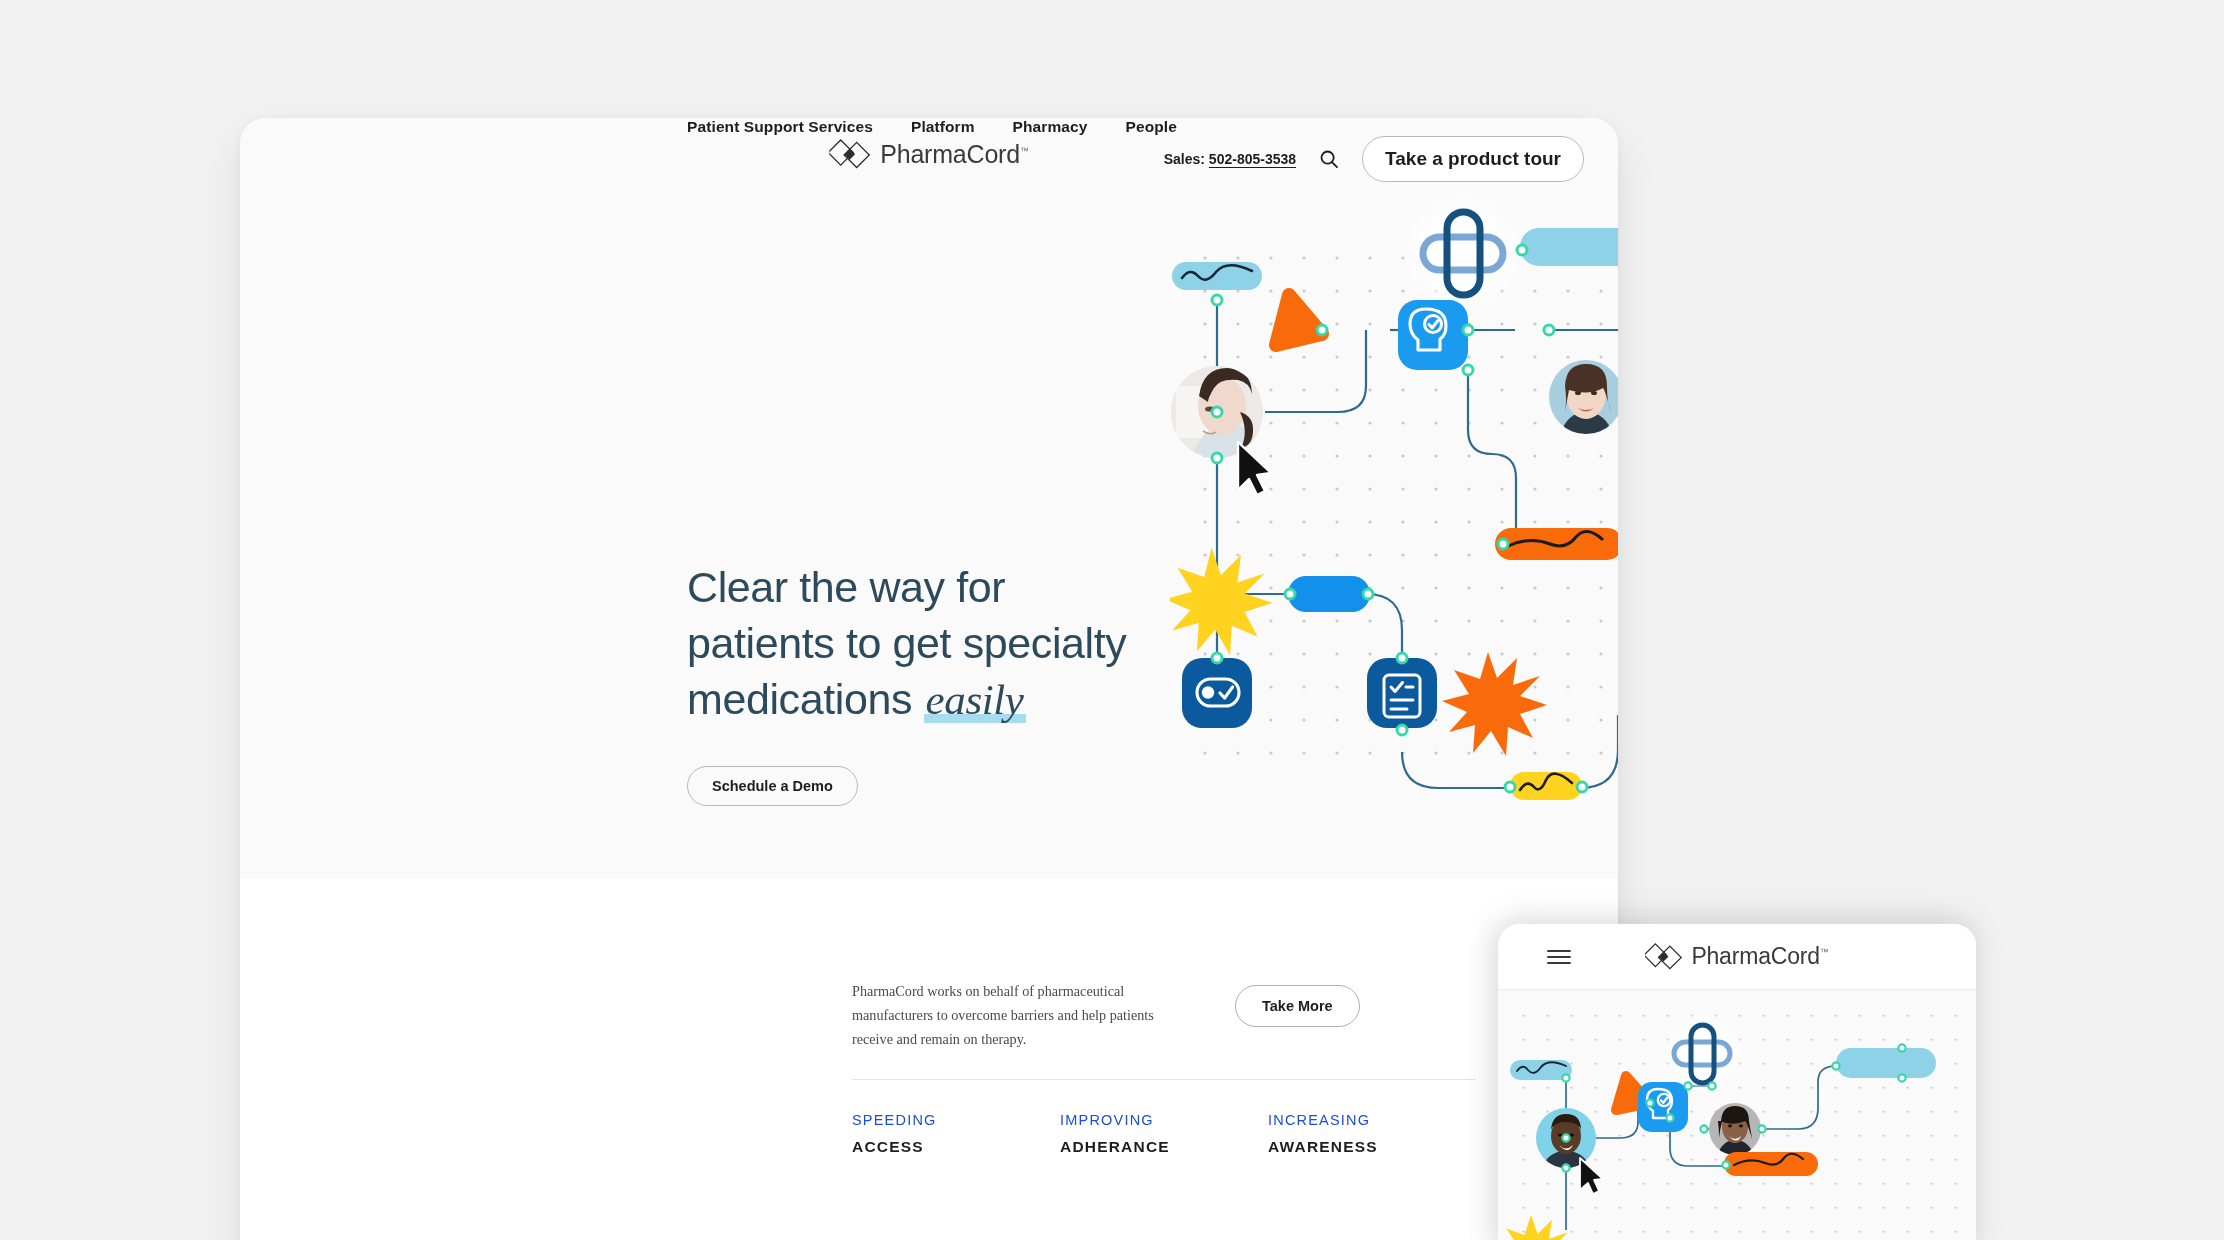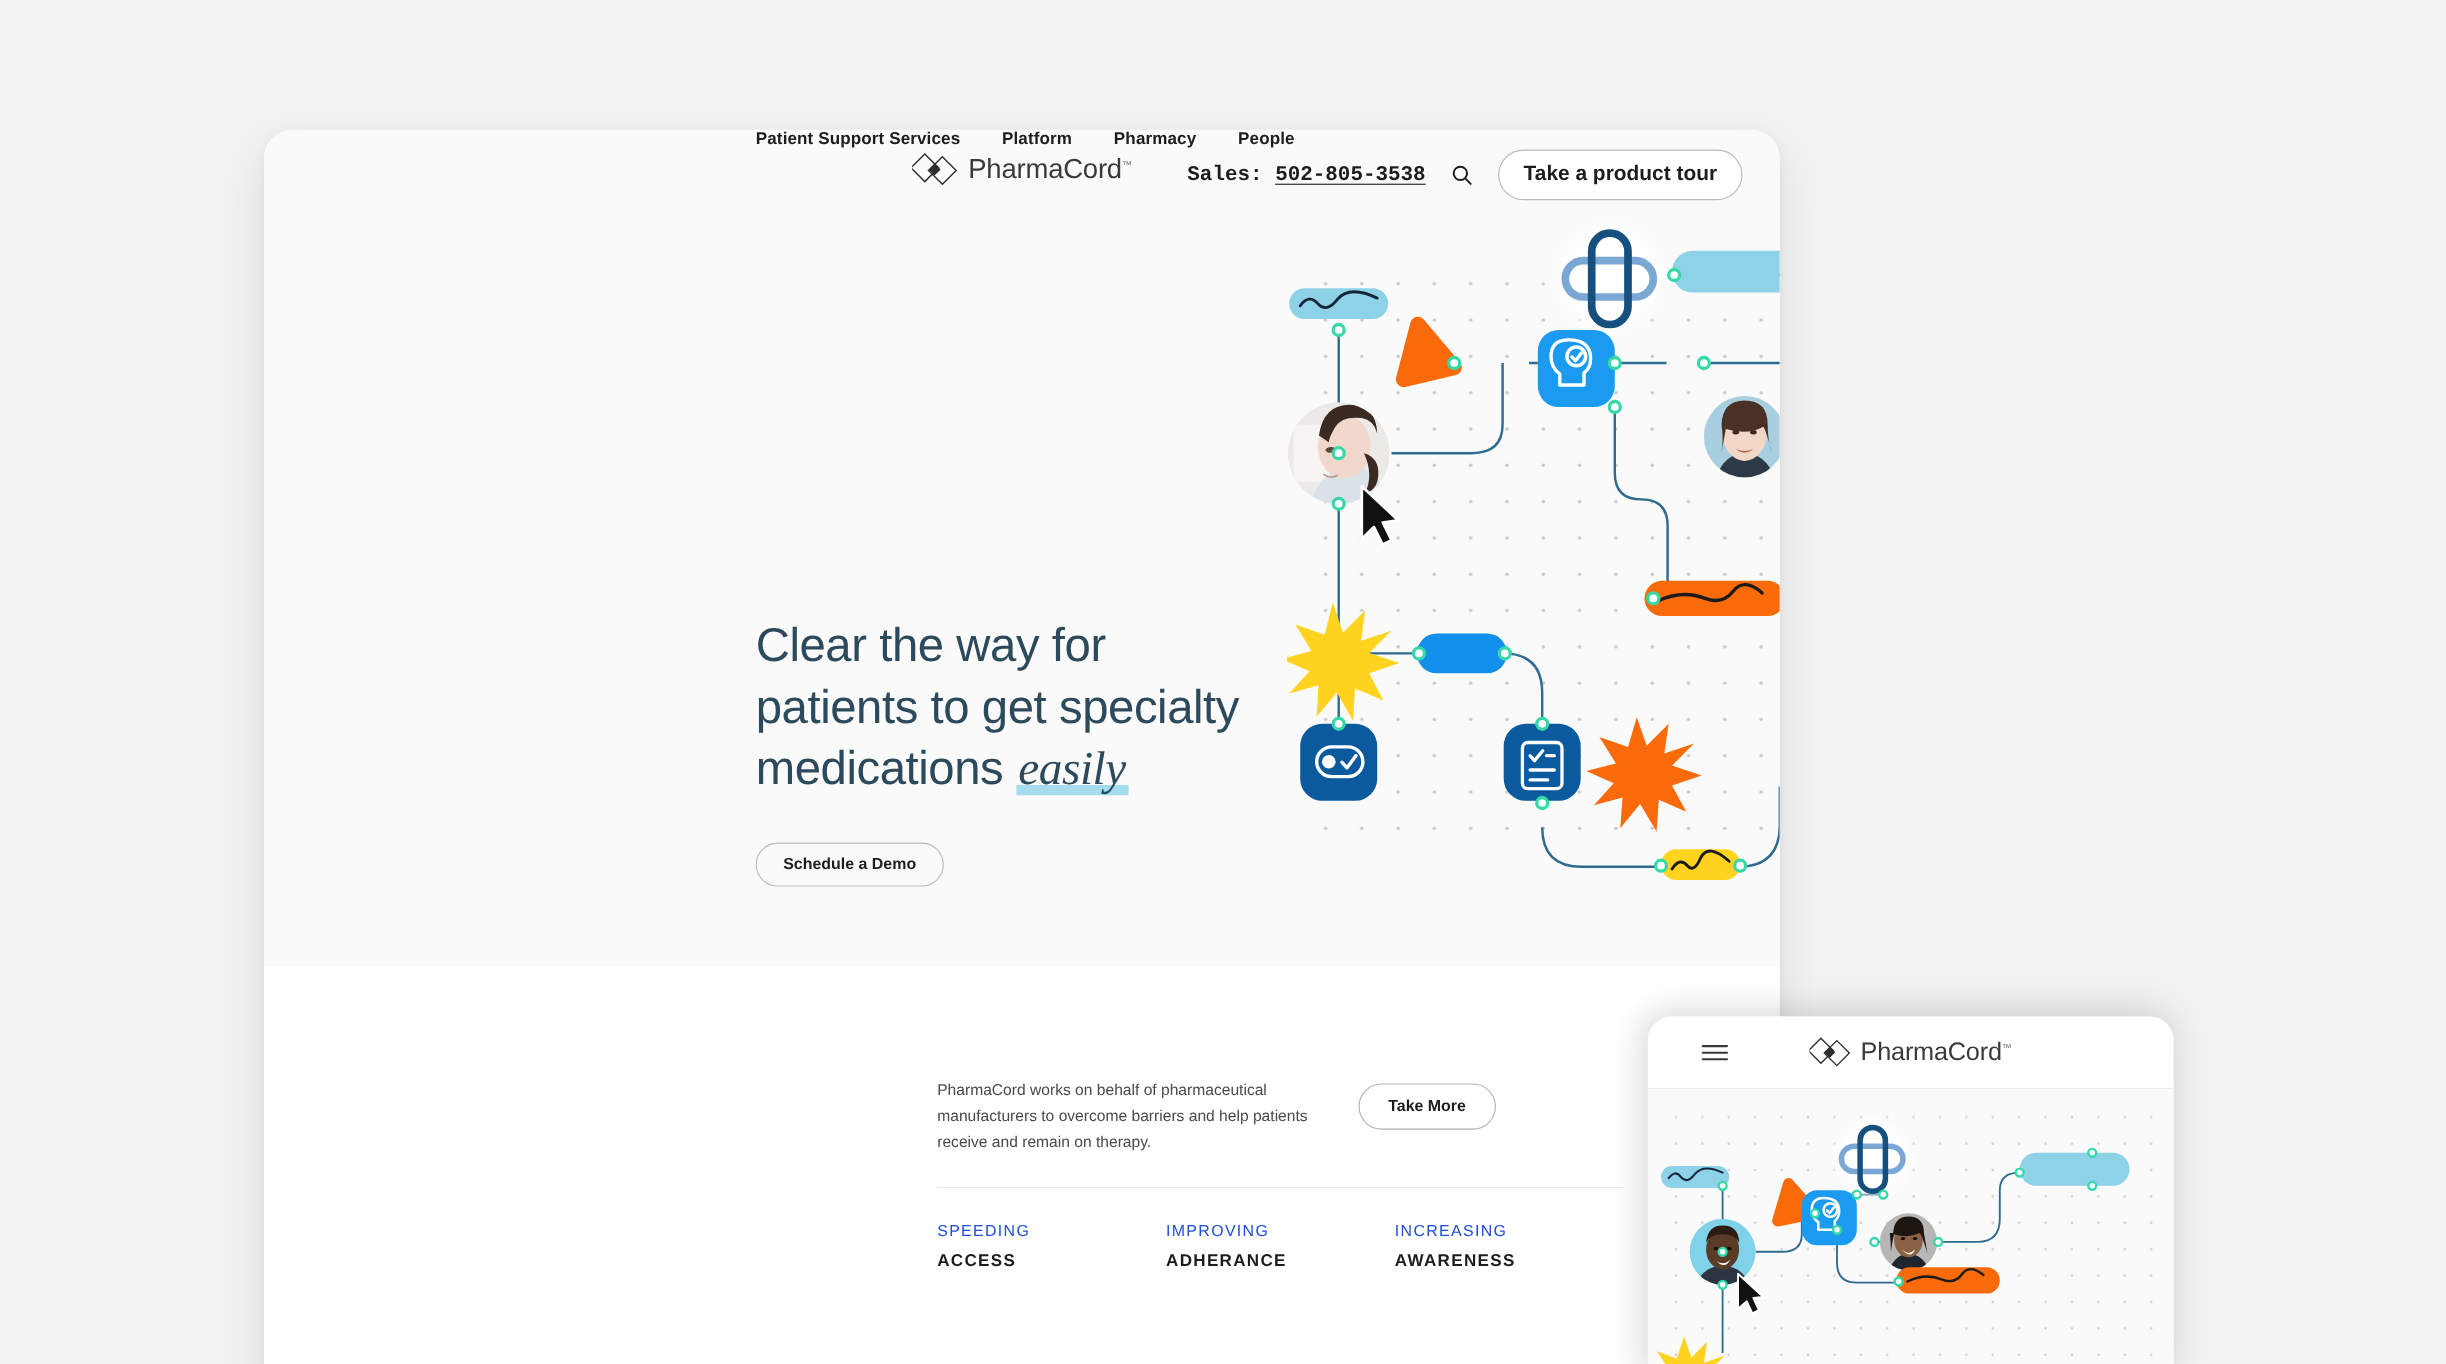--- a/index.html
+++ b/index.html
@@ -46,21 +46,21 @@
     font-size: 25px; color: #3a3a3a; letter-spacing: -.2px;
     font-family: "Liberation Sans", sans-serif; position: relative;
   }
   .brand-tm {
     font-size: 9px; vertical-align: super; color:#6b6b6b;
   }
   .nav-right {
     margin-left: auto; display: flex; align-items: center; gap: 20px;
   }
   .sales {
-    font-size: 19px; font-weight: 700; color:#1d1d1f; white-space: nowrap; font-family: Liberation Mono, monospace;
+    font-size: 14px; font-weight: 700; color:#1d1d1f; white-space: nowrap;
   }
   .sales .num { text-decoration: underline; text-underline-offset: 3px; cursor:pointer; }
   .search-btn { width: 26px; height: 26px; display:flex; align-items:center; justify-content:center; cursor:pointer; }
   .tour-btn {
     border: 1.4px solid #b9b9b9; border-radius: 999px;
     padding: 11px 22px; font-size: 19px; font-weight: 700;
     color:#1d1d1f; background:#fff; cursor:pointer; white-space: nowrap;
   }
 
   
@@ -97,21 +97,21 @@
   .s2-title {
     font-size: 31px; line-height: 1.38; color:#2d4a5c; font-weight:400;
     letter-spacing:-.2px;
   }
   .s2-em {
     font-family:"Liberation Serif", serif; font-style: italic; color:#2d4a5c;
     background: linear-gradient(to top, #ffd93d 0, #ffd93d 6px, transparent 6px);
     padding: 0 1px;
   }
   .s2-row { display:flex; align-items:flex-start; margin-top: 38px; gap: 38px; }
-  .s2-body { font-size: 14.2px; line-height: 1.70; color:#4a4a4a; width: 345px; }
+  .s2-body { font-size: 14.2px; line-height: 1.70; color:#4a4a4a; width: 345px; font-family: Liberation Serif, serif; }
   .learn-btn {
     border: 1.3px solid #b0b0b0; border-radius: 999px;
     padding: 12px 26px; font-size: 14.5px; font-weight: 700;
     color:#1d1d1f; background:#fff; cursor:pointer; white-space: nowrap;
     margin-top: 6px;
   }
   .divider { height:1px; background:#e6e6e6; margin-top: 28px; }
   .benefits { display:grid; grid-template-columns: repeat(3, 1fr); row-gap: 0; }
   .benefit { padding: 32px 0 34px 0; }
   .b-top { font-size: 14.5px; letter-spacing: 1.2px; color:#1d4ed8; font-weight:400; }

